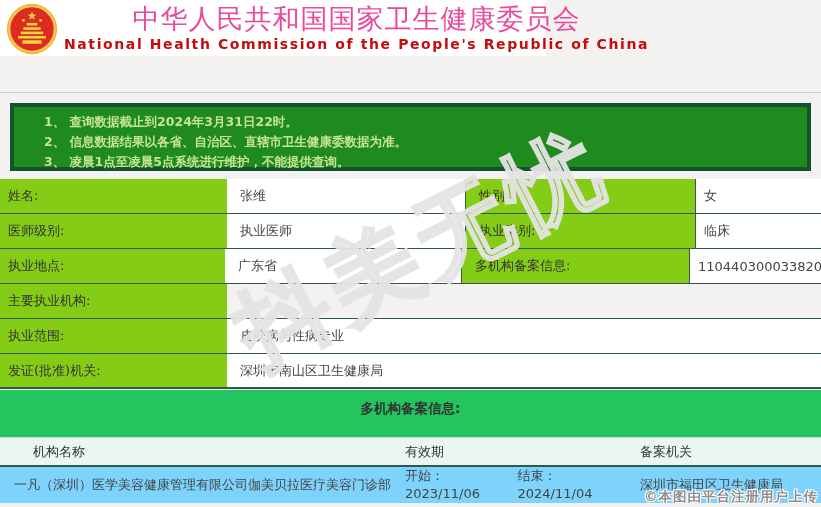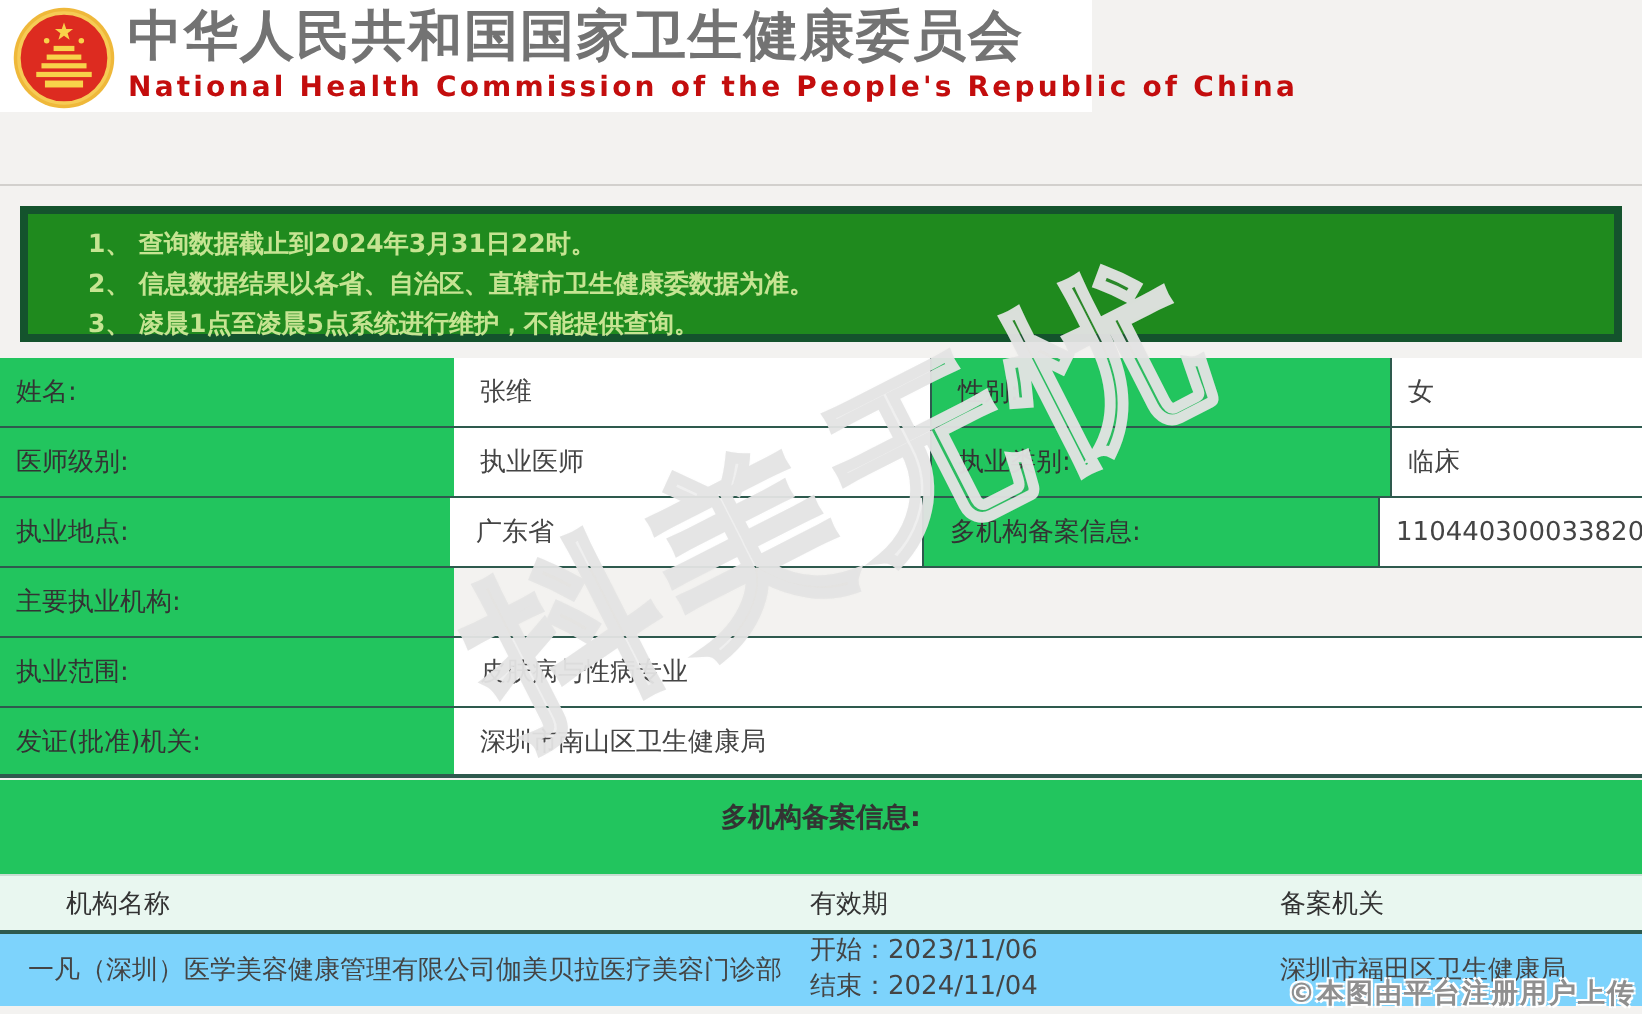--- a/index.html
+++ b/index.html
@@ -14,22 +14,22 @@
   .page { position:absolute; inset:0; width:821px; height:507px; }
 
   
   .site-header {
     position:absolute; top:0; left:0; width:546px; height:56px;
     background:#ffffff; display:flex; align-items:center; padding-left:6px;
   }
   .emblem { width:52px; height:52px; flex:0 0 auto; margin-top:2px; }
   .titles { margin-left:6px; }
   .title-cn {
-    color:#737373; font-weight:bold; font-size:27px; line-height:30px;
-    letter-spacing:1px; white-space:nowrap;
+    color:#ec4899; font-weight:normal; font-size:27px; line-height:30px;
+    letter-spacing:1px; white-space:nowrap;text-align:center;
   }
   .title-en {
     color:#c30d0d; font-weight:bold; font-size:14px; letter-spacing:1.6px;
     margin-top:2px; white-space:nowrap;
   }
   .header-rule {
     position:absolute; top:92px; left:0; width:821px; height:1px; background:#d2d0cd;
   }
 
   
@@ -40,21 +40,21 @@
   }
   .notice-line {
     color:#c6e492; font-size:12.5px; line-height:20px; font-weight:bold; white-space:nowrap;
   }
 
   
   .info-table { position:absolute; top:179px; left:0; width:821px; }
   .irow { display:flex; height:35px; border-bottom:1px solid #2e5a4e; }
   .irow.last { border-bottom:2px solid #2e5a4e; }
   .cell { display:flex; align-items:center; font-size:13px; overflow:hidden; white-space:nowrap; }
-  .lbl { background:#22c55e; color:#333; }
+  .lbl { background:#84cc16; color:#333; }
   .val { background:#ffffff; color:#444; }
   .c1 { width:227px; padding-left:8px; }
   .c2 { width:238px; padding-left:13px; }
   .c3 { width:230px; padding-left:13px; border-left:1px solid #2e5a4e; }
   .c4 { flex:1 1 auto; padding-left:8px; border-left:1px solid #2e5a4e; }
   .cfull { flex:1 1 auto; padding-left:13px; }
 
   
   .section-band {
     position:absolute; top:390px; left:0; width:821px; height:47px;
@@ -67,21 +67,21 @@
     display:flex; height:30px; background:#e9f7f0;
     border-top:1px solid #c9ddd3; border-bottom:2px solid #2e5a4e;
   }
   .org-head .hcell { display:flex; align-items:center; font-size:13px; color:#333; }
   .org-row { display:flex; height:36px; background:#7dd3fc; }
   .org-row .rcell { font-size:13px; color:#444; display:flex; align-items:center; }
   .oc1 { width:395px; padding-left:33px; }
   .oc1-data { width:395px; padding-left:14px; }
   .oc2 { width:235px; padding-left:10px; }
   .oc3 { width:191px; padding-left:10px; }
-  .dates { display:flex; flex-direction:column; justify-content:center; line-height:18px; }
+  .dates { display:flex; flex-direction:row; justify-content:center; line-height:18px; }
 
   
   .wm-diagonal {
     position:absolute; left:150px; top:185px; width:560px; height:160px;
     transform:rotate(-27deg); transform-origin:center;
     font-size:92px; font-weight:bold; letter-spacing:8px; white-space:nowrap;
     color:transparent; -webkit-text-stroke:2.5px rgba(228,228,228,0.95);
     text-shadow:0 0 2px rgba(120,120,120,0.12);
     pointer-events:none; text-align:center;
   }

